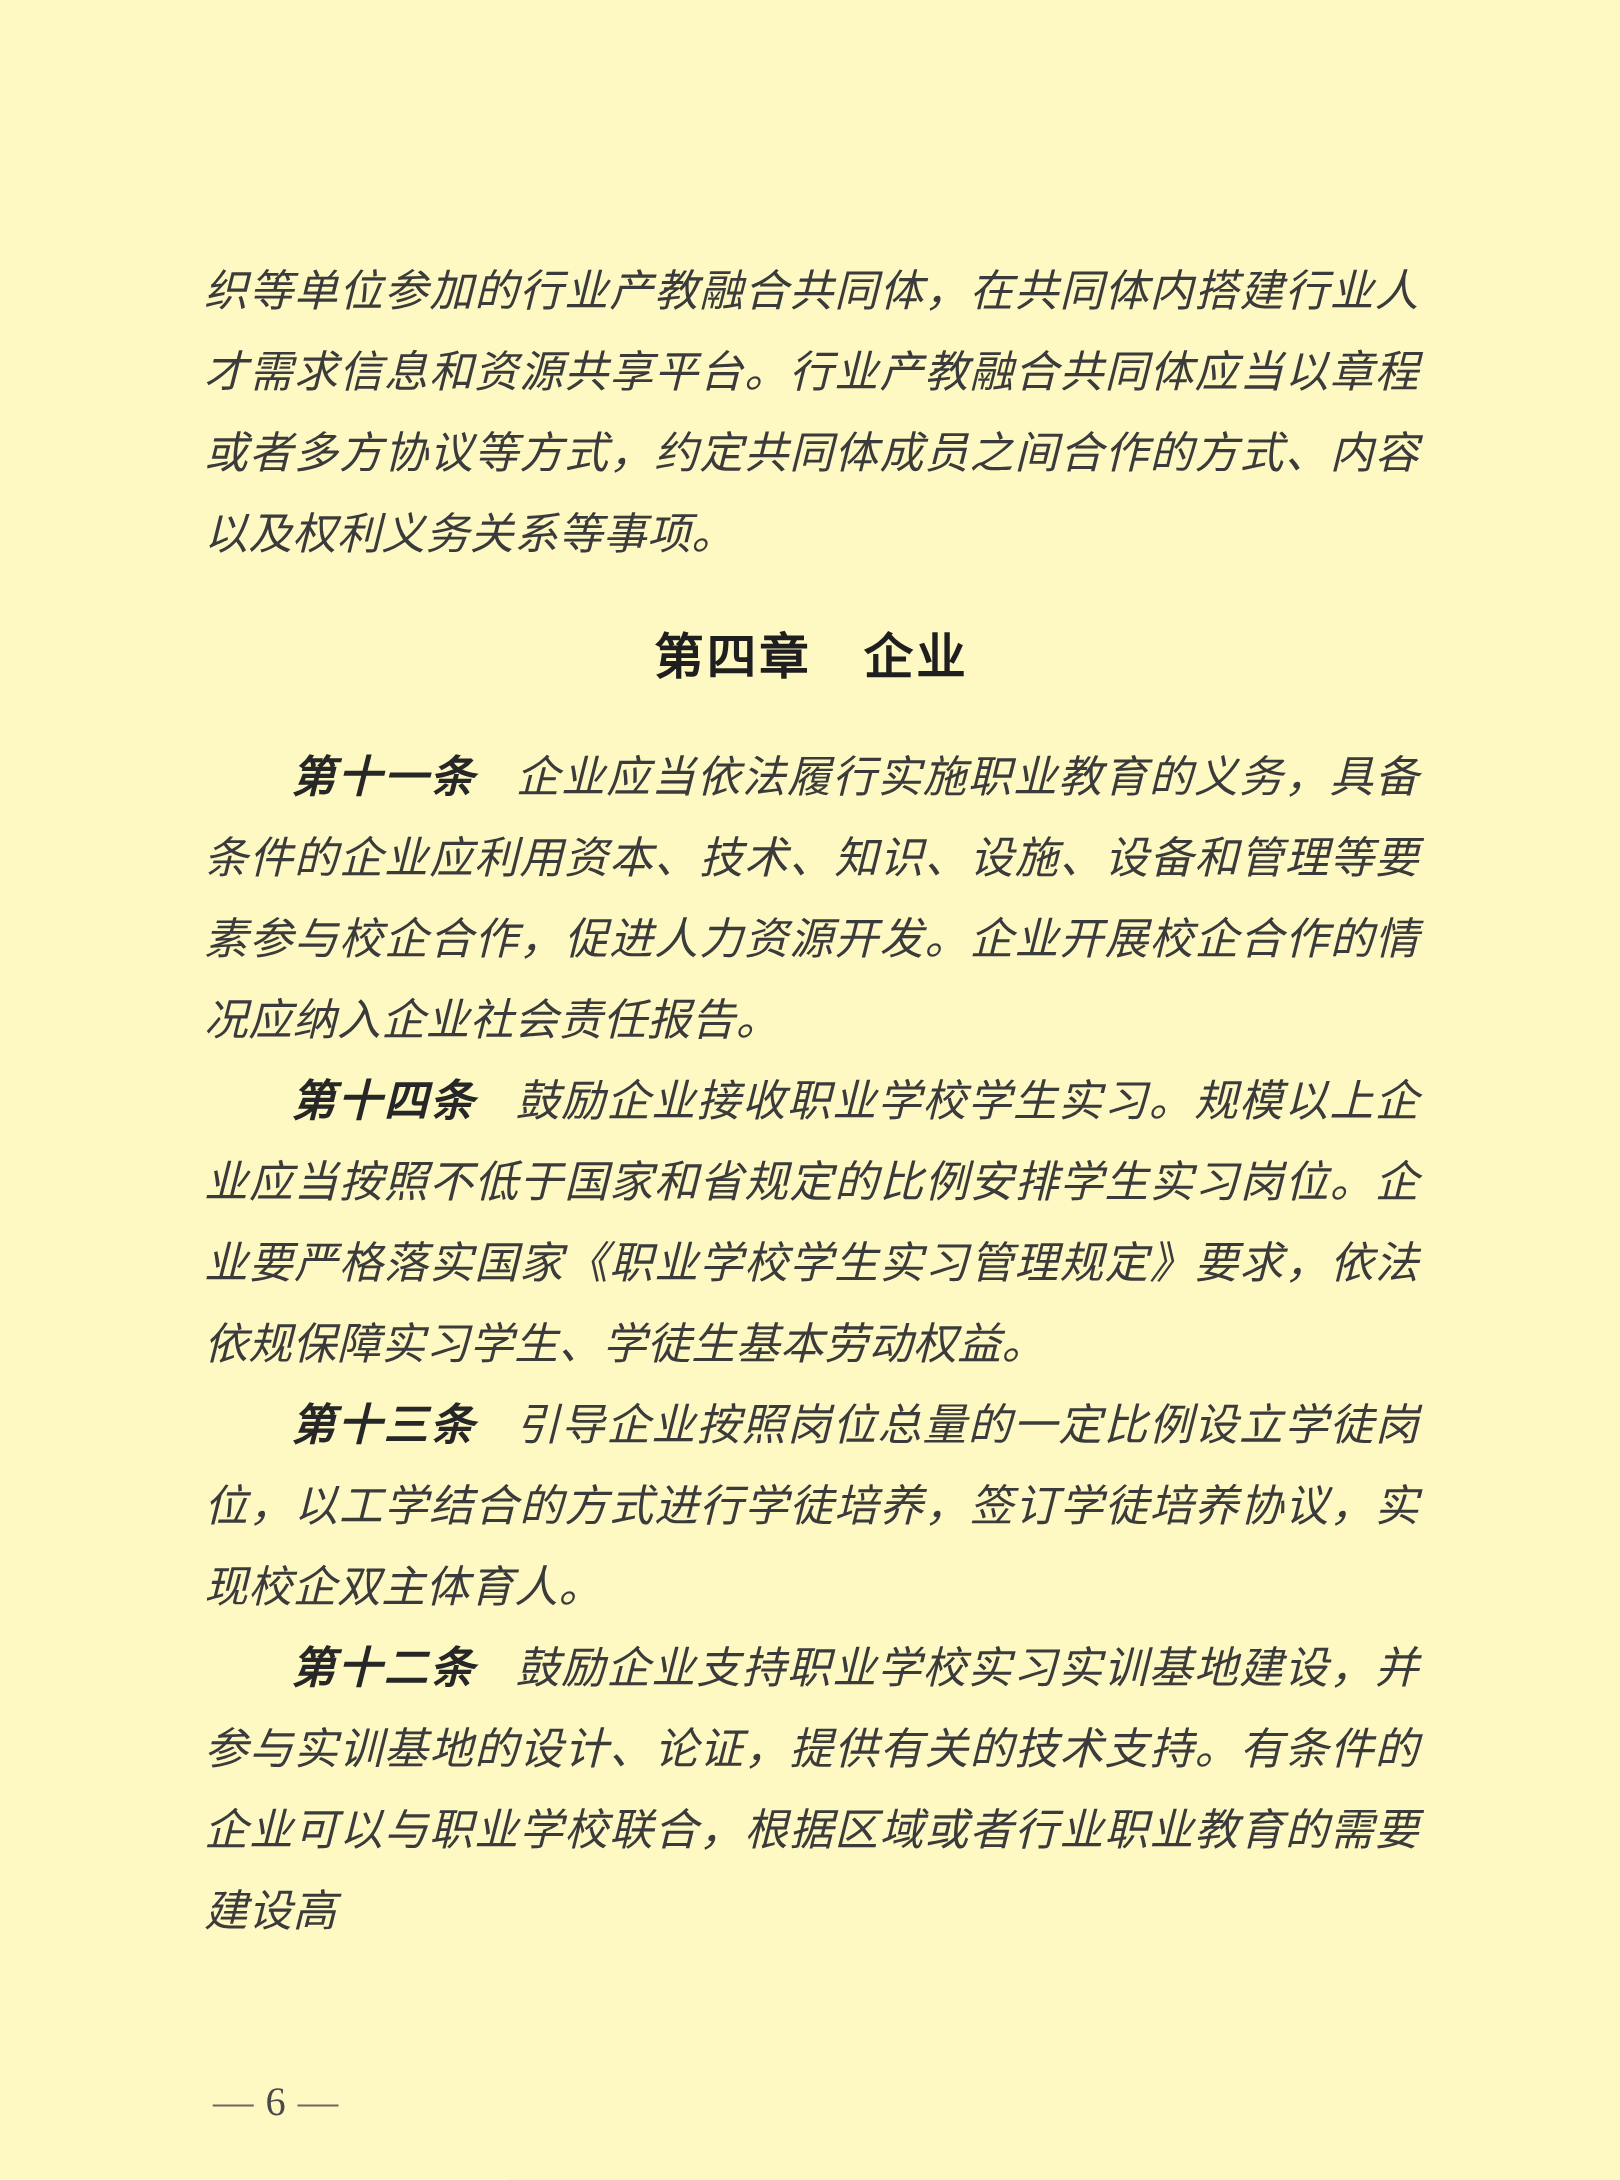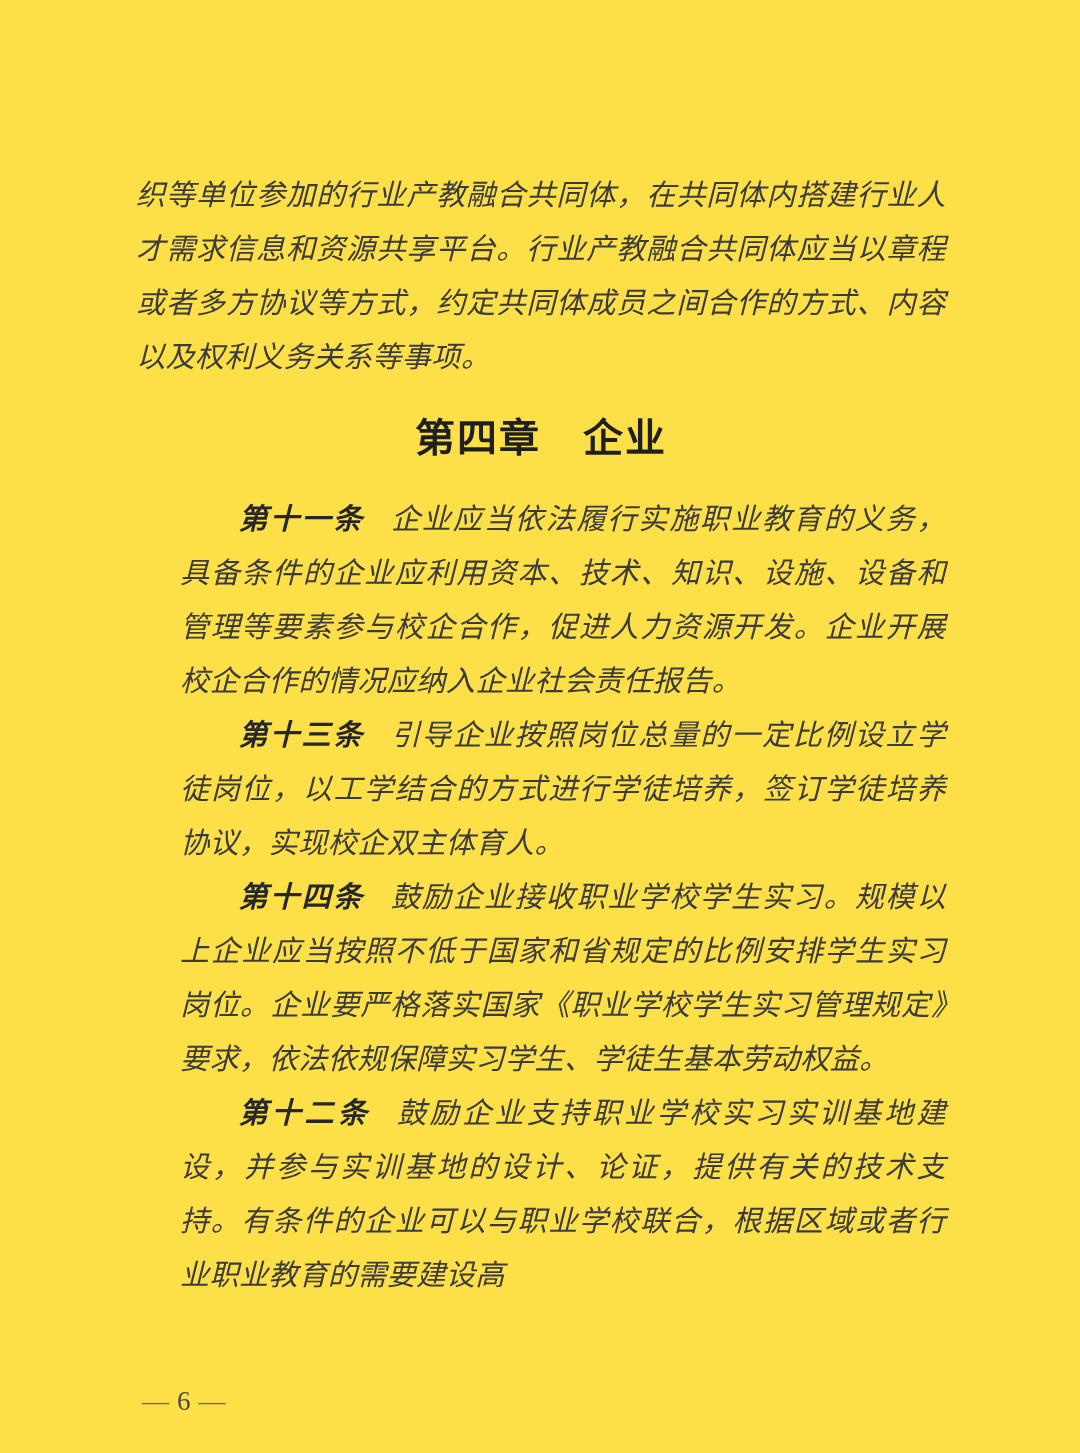--- a/index.html
+++ b/index.html
@@ -10,21 +10,21 @@
   }
 
   body {
     font-family: "Liberation Serif", "DejaVu Serif", serif;
   }
 
   .page {
     position: relative;
     width: 1080px;
     height: 1453px;
-    background: #fde047;
+    background: #fef9c3;
     overflow: hidden;
     box-sizing: border-box;
     padding-left: 36px;
   }
 
   
   .doc-body {
     position: absolute;
     left: 136px;
     top: 168px;
@@ -46,39 +46,38 @@
   }
 
   
   .para.cont {
     text-indent: 0;
   }
 
   
   .para.article {
     text-indent: 2em;
-    margin-left: 44px;
   }
 
   .para .label {
     font-family: "Liberation Serif", "DejaVu Serif", serif;
     font-weight: 700;
     font-style: italic;
     color: #272727;
     letter-spacing: 1px;
     padding-right: 0.9em;
   }
 
   
   .chapter-heading {
     margin: 1px;
     padding: 0;
     text-align: left;
     font-family: "Liberation Sans", "DejaVu Sans", sans-serif;
-    font-size: 40px;
+    font-size: 33px;
     font-weight: 700;
     color: #1f1f1f;
     letter-spacing: 2px;
     line-height: 54px;
     height: 54px;
   }
 
   .heading-block {
     height: 108px;
     display: flex;
@@ -118,23 +117,23 @@
 
     <p class="para cont">织等单位参加的行业产教融合共同体，在共同体内搭建行业人才需求信息和资源共享平台。行业产教融合共同体应当以章程或者多方协议等方式，约定共同体成员之间合作的方式、内容以及权利义务关系等事项。</p>
 
     <div class="heading-block">
       <h2 class="chapter-heading"><span>第四章</span><span class="gap"></span><span>企业</span></h2>
     </div>
 
     <p class="para article"><span class="label">第十一条</span><span>企业应当依法履行实施职业教育的义务，具备条件的企业应利用资本、技术、知识、设施、设备和管理等要素参与校企合作，促进人力资源开发。企业开展校企合作的情况应纳入企业社会责任报告。</span></p>
 
 
+    <p class="para article"><span class="label">第十四条</span><span>鼓励企业接收职业学校学生实习。规模以上企业应当按照不低于国家和省规定的比例安排学生实习岗位。企业要严格落实国家《职业学校学生实习管理规定》要求，依法依规保障实习学生、学徒生基本劳动权益。</span></p>
+
     <p class="para article"><span class="label">第十三条</span><span>引导企业按照岗位总量的一定比例设立学徒岗位，以工学结合的方式进行学徒培养，签订学徒培养协议，实现校企双主体育人。</span></p>
-
-    <p class="para article"><span class="label">第十四条</span><span>鼓励企业接收职业学校学生实习。规模以上企业应当按照不低于国家和省规定的比例安排学生实习岗位。企业要严格落实国家《职业学校学生实习管理规定》要求，依法依规保障实习学生、学徒生基本劳动权益。</span></p>
 
     <p class="para article"><span class="label">第十二条</span><span>鼓励企业支持职业学校实习实训基地建设，并参与实训基地的设计、论证，提供有关的技术支持。有条件的企业可以与职业学校联合，根据区域或者行业职业教育的需要建设高</span></p>
 
   </div>
 
   <div class="page-footer"><span class="dash">—</span><span>6</span><span class="dash">—</span></div>
 
 </div>
 
 </body></html>

